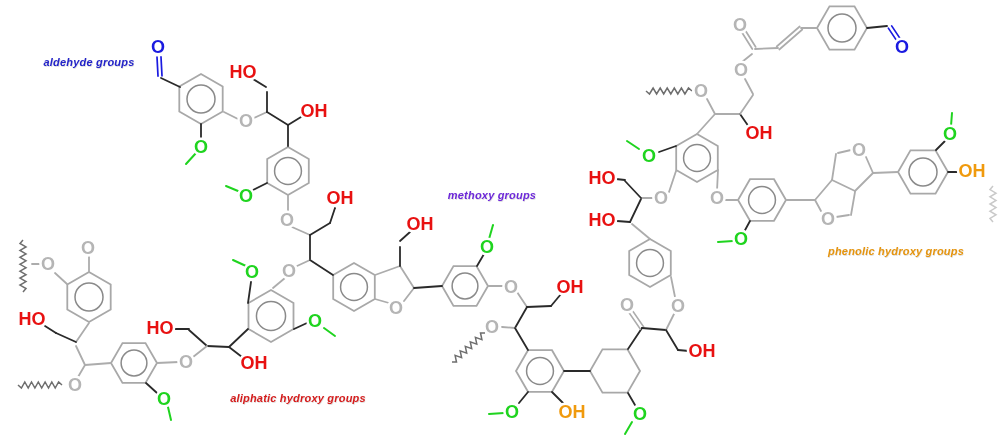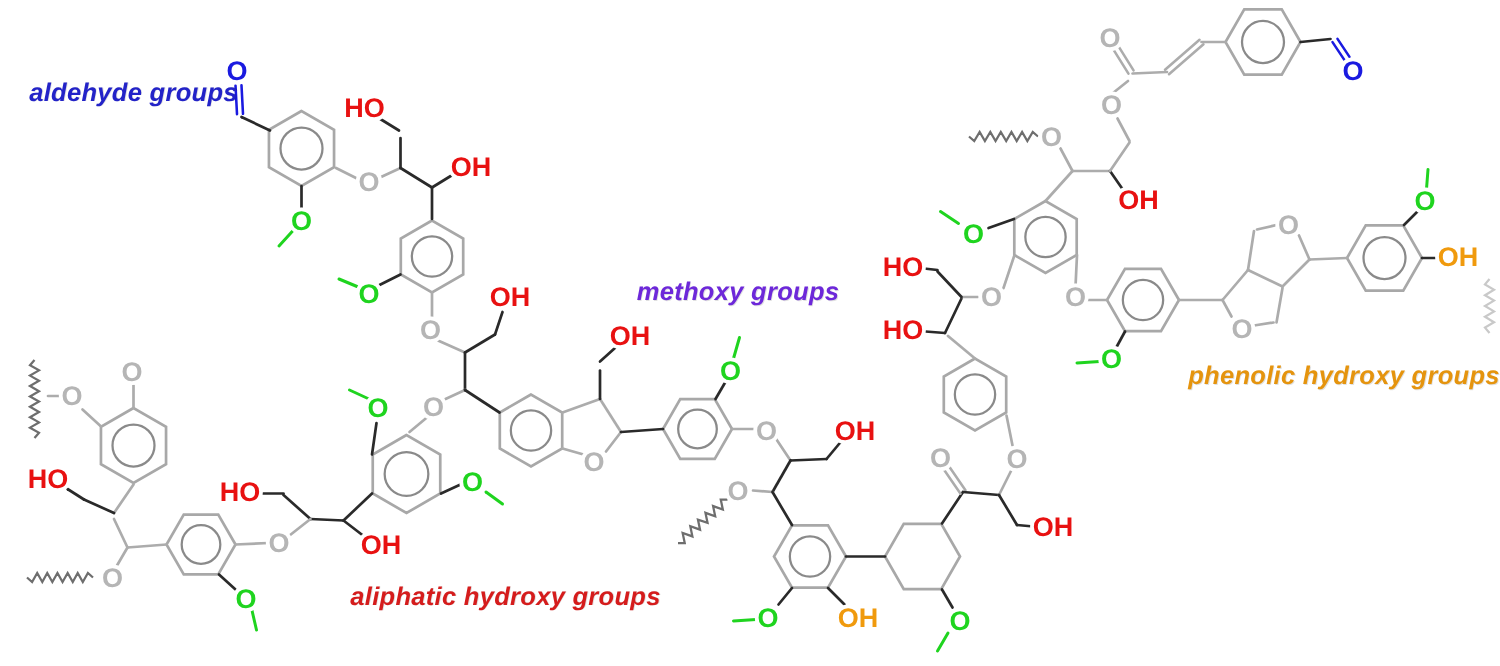--- a/index.html
+++ b/index.html
@@ -2,21 +2,21 @@
 <html><head>
 <meta charset="utf-8">
 <style>
   html,body { margin:0; padding:0; background:#ffffff; }
   body { width:1000px; height:444px; font-family:"Liberation Sans",sans-serif; }
   .canvas { position:relative; width:1000px; height:444px; background:#ffffff; overflow:hidden; }
   .canvas svg { position:absolute; left:0; top:0; }
   .group-label {
     position:absolute; transform:translate(-50%,-50%);
     font-family:"Liberation Sans",sans-serif;
-    font-style:italic; font-weight:bold; font-size:17px;
+    font-style:italic; font-weight:bold; font-size:11px;
     white-space:nowrap; letter-spacing:.2px;
     text-shadow:.6px .6px 0 rgba(0,0,0,0.12);
   }
 </style>
 </head>
 <body>
 
 <div class="canvas">
   <svg id="mol" width="1000" height="444" viewBox="0 0 1000 444">
       <polygon points="201.0,74.0 179.3,86.5 179.3,111.5 201.0,124.0 222.7,111.5 222.7,86.5" fill="none" stroke="#a8a8a8" stroke-width="1.8"></polygon>
@@ -210,15 +210,15 @@
       <text x="661" y="198" fill="#b5b5b5" font-family="&quot;Liberation Sans&quot;,sans-serif" font-size="18" font-weight="bold" text-anchor="middle" dominant-baseline="central" paint-order="stroke" stroke="#ffffff" stroke-width="5">O</text>
       <text x="717" y="198" fill="#b5b5b5" font-family="&quot;Liberation Sans&quot;,sans-serif" font-size="18" font-weight="bold" text-anchor="middle" dominant-baseline="central" paint-order="stroke" stroke="#ffffff" stroke-width="5">O</text>
       <text x="701" y="91" fill="#b5b5b5" font-family="&quot;Liberation Sans&quot;,sans-serif" font-size="18" font-weight="bold" text-anchor="middle" dominant-baseline="central" paint-order="stroke" stroke="#ffffff" stroke-width="5">O</text>
       <text x="741" y="70" fill="#b5b5b5" font-family="&quot;Liberation Sans&quot;,sans-serif" font-size="18" font-weight="bold" text-anchor="middle" dominant-baseline="central" paint-order="stroke" stroke="#ffffff" stroke-width="5">O</text>
       <text x="740" y="25" fill="#b5b5b5" font-family="&quot;Liberation Sans&quot;,sans-serif" font-size="18" font-weight="bold" text-anchor="middle" dominant-baseline="central" paint-order="stroke" stroke="#ffffff" stroke-width="5">O</text>
       <text x="859" y="150" fill="#b5b5b5" font-family="&quot;Liberation Sans&quot;,sans-serif" font-size="18" font-weight="bold" text-anchor="middle" dominant-baseline="central" paint-order="stroke" stroke="#ffffff" stroke-width="5">O</text>
       <text x="828" y="219" fill="#b5b5b5" font-family="&quot;Liberation Sans&quot;,sans-serif" font-size="18" font-weight="bold" text-anchor="middle" dominant-baseline="central" paint-order="stroke" stroke="#ffffff" stroke-width="5">O</text>
     </svg>
   <div class="group-label" id="lbl0" style="left: 89px; top: 62px; color: rgb(35, 35, 200);">aldehyde groups</div>
   <div class="group-label" id="lbl1" style="left: 492px; top: 195px; color: #6d28d9;">methoxy groups</div>
-  <div class="group-label" id="lbl2" style="left: 298px; top: 398px; color: rgb(213, 28, 28); margin-left: 39px;">aliphatic hydroxy groups</div>
+  <div class="group-label" id="lbl2" style="left: 298px; top: 398px; color: rgb(213, 28, 28);">aliphatic hydroxy groups</div>
   <div class="group-label" id="lbl3" style="left: 896px; top: 251px; color: rgb(229, 148, 14);">phenolic hydroxy groups</div>
 </div>
 
 </body></html>

